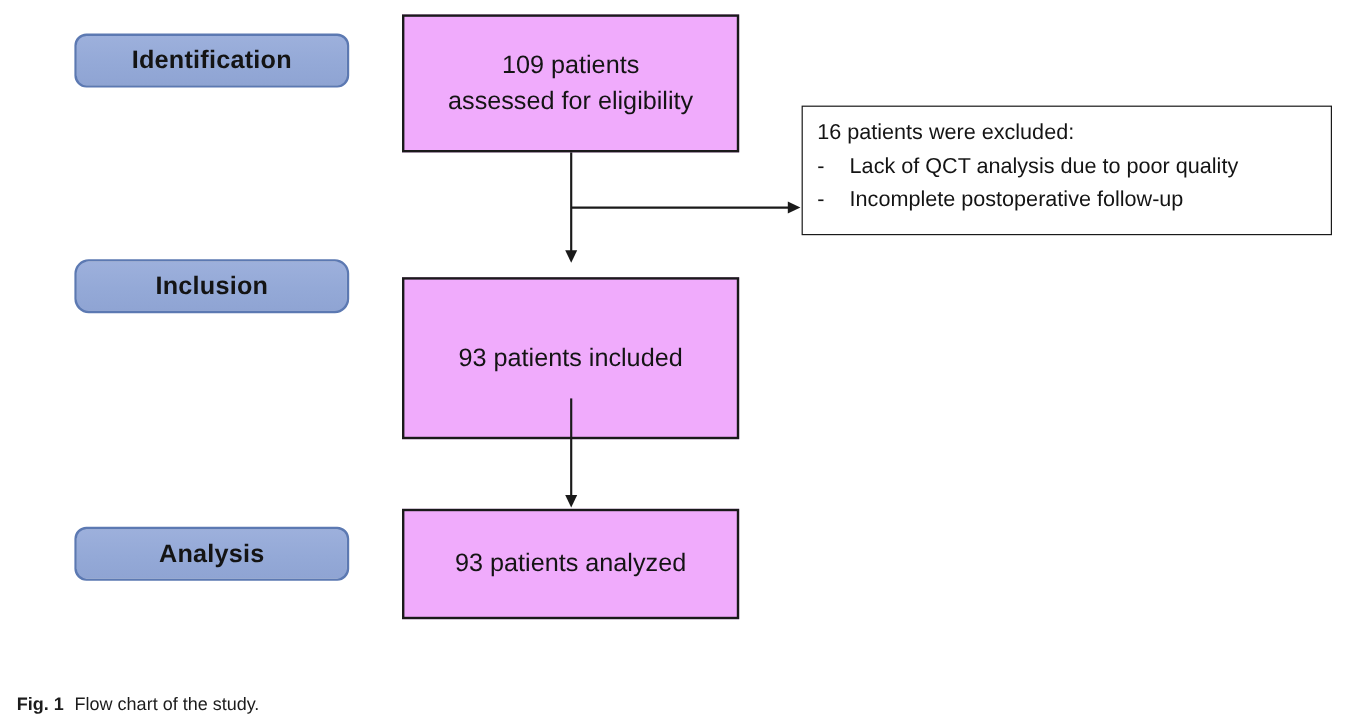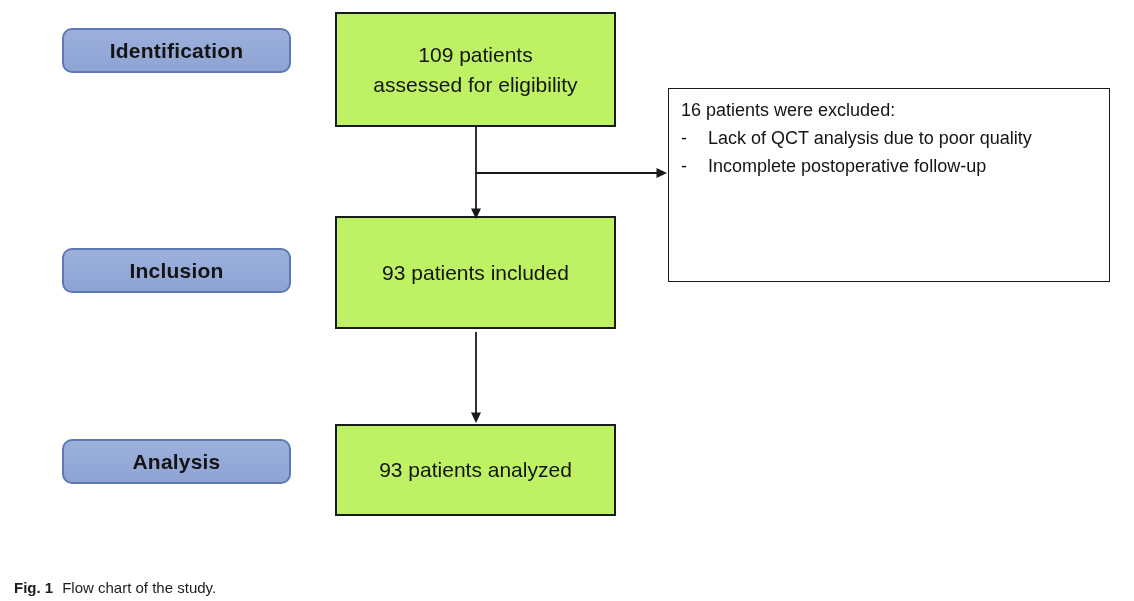--- a/index.html
+++ b/index.html
@@ -30,53 +30,53 @@
     justify-content: center;
     margin-left: 12px;
   }
   .stage-box .stage-label {
     font-size: 21px;
     font-weight: bold;
     color: #141414;
     letter-spacing: 0.2px;
   }
   #stage-identification { top: 28px; }
-  #stage-inclusion     { top: 248px; }
+  #stage-inclusion     { top: 216px; border-radius: 12px; }
   #stage-analysis      { top: 439px; }
 
   
   .flow-box {
     position: absolute;
     left: 335px;
     width: 281px;
     box-sizing: border-box;
-    background: #bef264;
+    background: #f0abfc;
     border: 2px solid #1a1a1a;
     display: flex;
     flex-direction: column;
     align-items: center;
     justify-content: center;
     text-align: center;
   }
   .flow-box .flow-line {
     font-size: 21px;
     line-height: 30px;
     color: #141414;
   }
   #flow-box-assessed { top: 12px;  height: 115px; }
-  #flow-box-included { top: 216px; height: 113px; }
+  #flow-box-included { top: 231px; height: 135px; }
   #flow-box-analyzed { top: 424px; height: 92px; }
 
   
   .exclusion-box {
     position: absolute;
     left: 668px;
     top: 88px;
     width: 442px;
-    height: 194px;
+    height: 108px;
     box-sizing: border-box;
     background: #ffffff;
     border: 1.5px solid #1a1a1a;
     padding: 7px 10px 0 12px;
     color: #141414;
   }
   .exclusion-box .x-line {
     font-size: 18px;
     line-height: 28px;
     white-space: nowrap;

